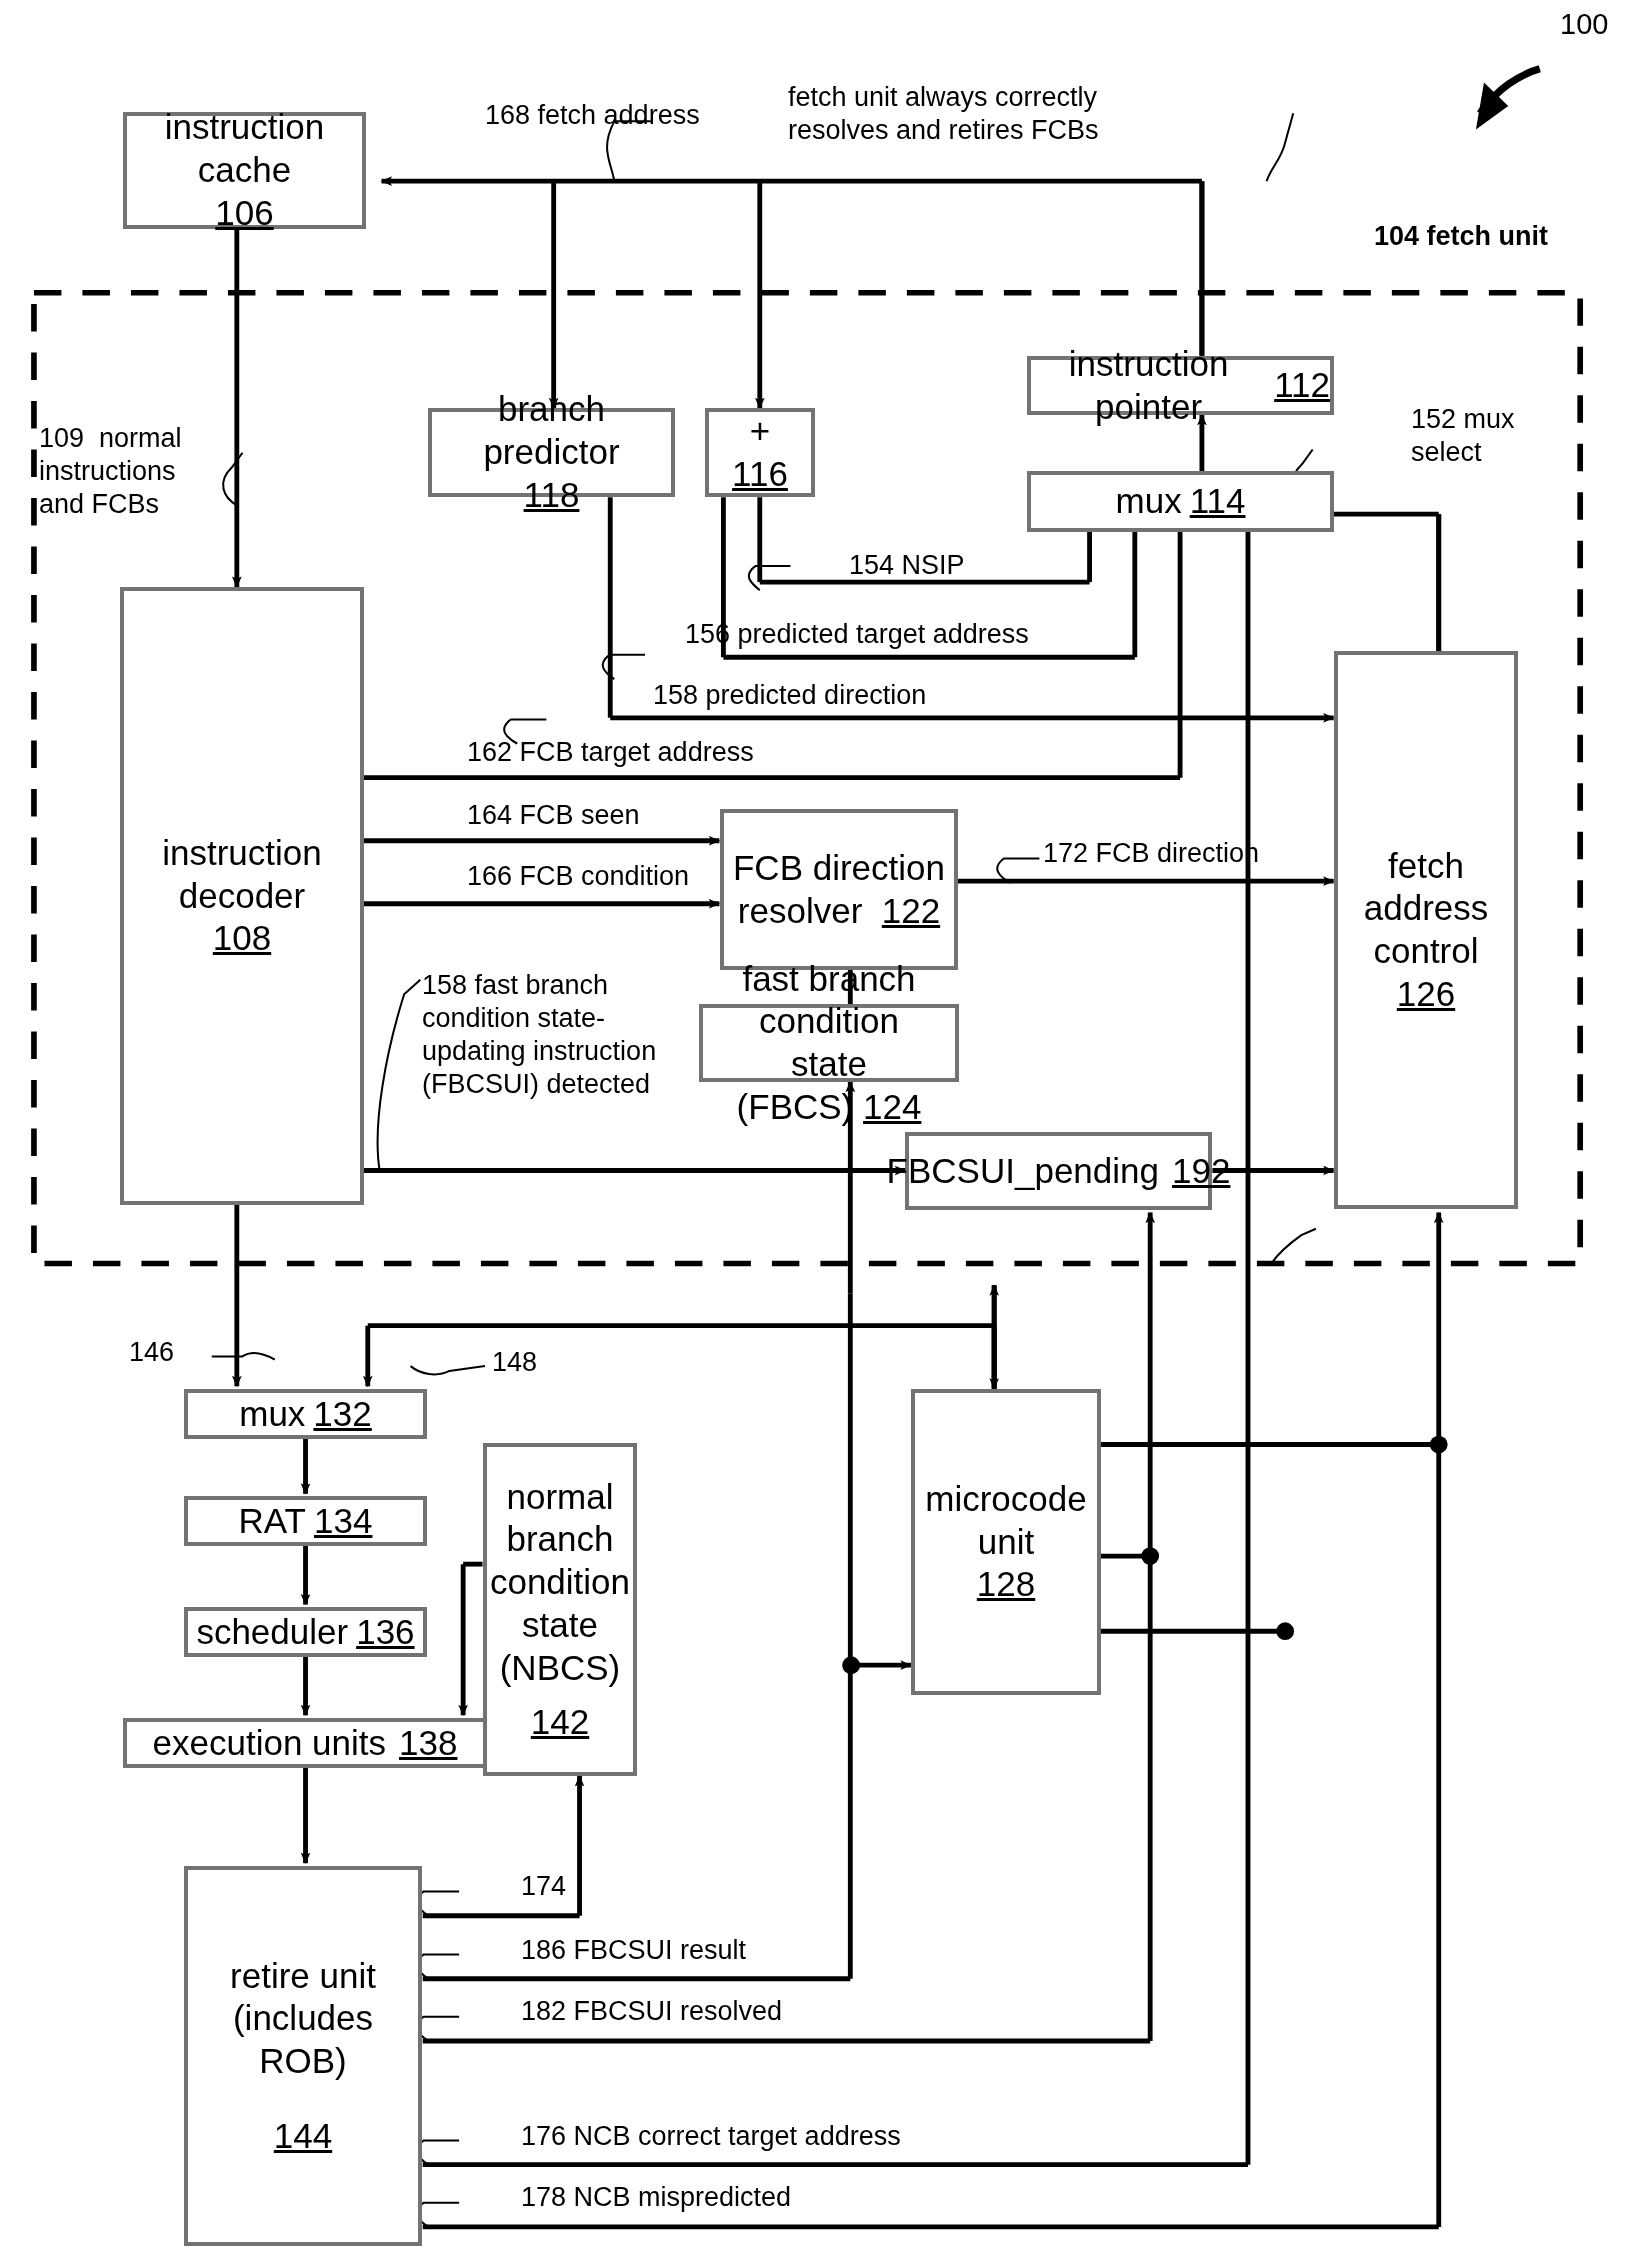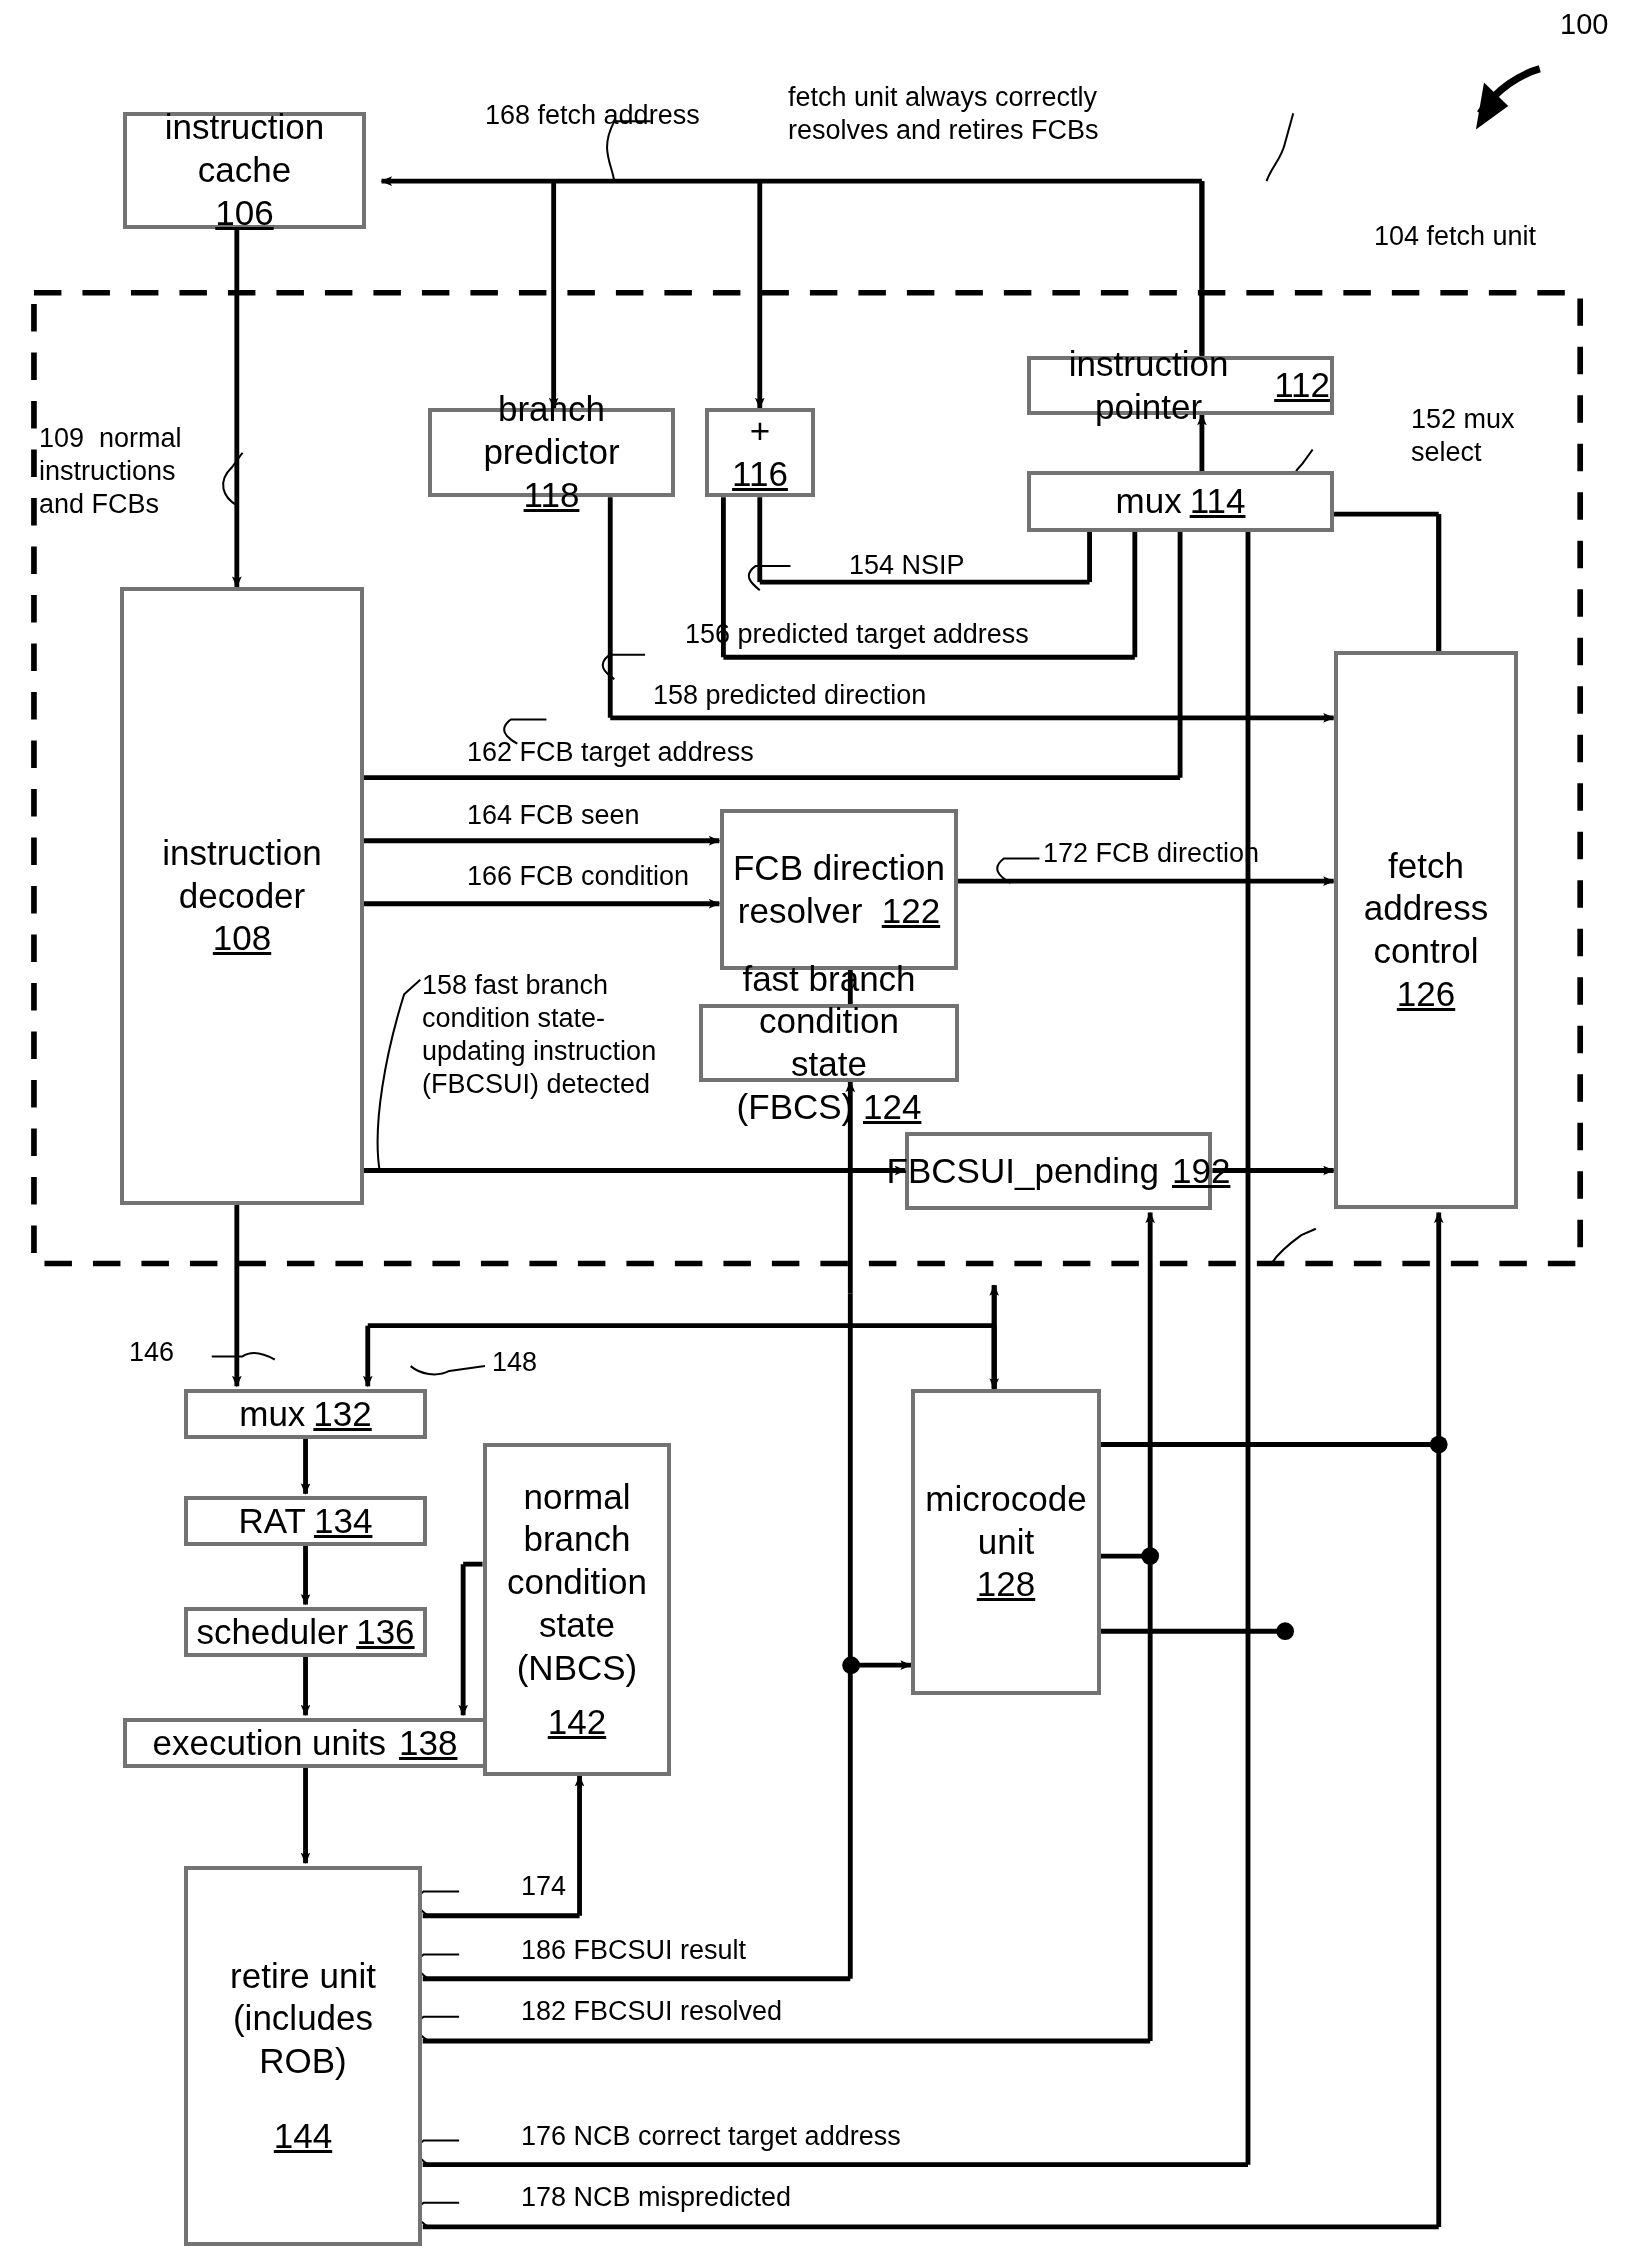--- a/index.html
+++ b/index.html
@@ -219,21 +219,21 @@
   <div class="blk" style="left:184px;top:1607px;width:243px;height:50px;flex-direction:row;gap:8px;">
     <span>scheduler</span>
     <span class="num">136</span>
   </div>
 
   <div class="blk" style="left:123px;top:1718px;width:364px;height:50px;flex-direction:row;gap:13px;">
     <span>execution units</span>
     <span class="num">138</span>
   </div>
 
-  <div class="blk" style="left:483px;top:1443px;width:188px;height:333px;">
+  <div class="blk" style="left:483px;top:1443px;width:154px;height:333px;">
     <span>normal</span>
     <span>branch</span>
     <span>condition</span>
     <span>state (NBCS)</span>
     <span class="num" style="margin-top:11.3px;">142</span>
   </div>
 
   <div class="blk" style="left:911px;top:1389px;width:190px;height:306px;">
     <span>microcode</span>
     <span>unit</span>
@@ -246,21 +246,21 @@
     <span class="num" style="margin-top:32px;">144</span>
   </div>
 
   <div class="ref" style="left:1560px;top:8px;">100</div>
 
   <div class="lbl" style="left:485px;top:99px;">168 fetch address</div>
 
   <div class="lbl" style="left:788px;top:81px;white-space:pre;">fetch unit always correctly
 resolves and retires FCBs</div>
 
-  <div class="lbl" style="left:1374px;top:220px;">104 fetch unit</div>
+  <div class="lbl" style="left:1374px;top:220px;font-weight:bold;">104 fetch unit</div>
 
   <div class="lbl" style="left:39px;top:422px;white-space:pre;">109  normal
 instructions
 and FCBs</div>
 
   <div class="lbl" style="left:1411px;top:403px;white-space:pre;">152 mux
 select</div>
 
   <div class="lbl" style="left:849px;top:549px;">154 NSIP</div>
 

